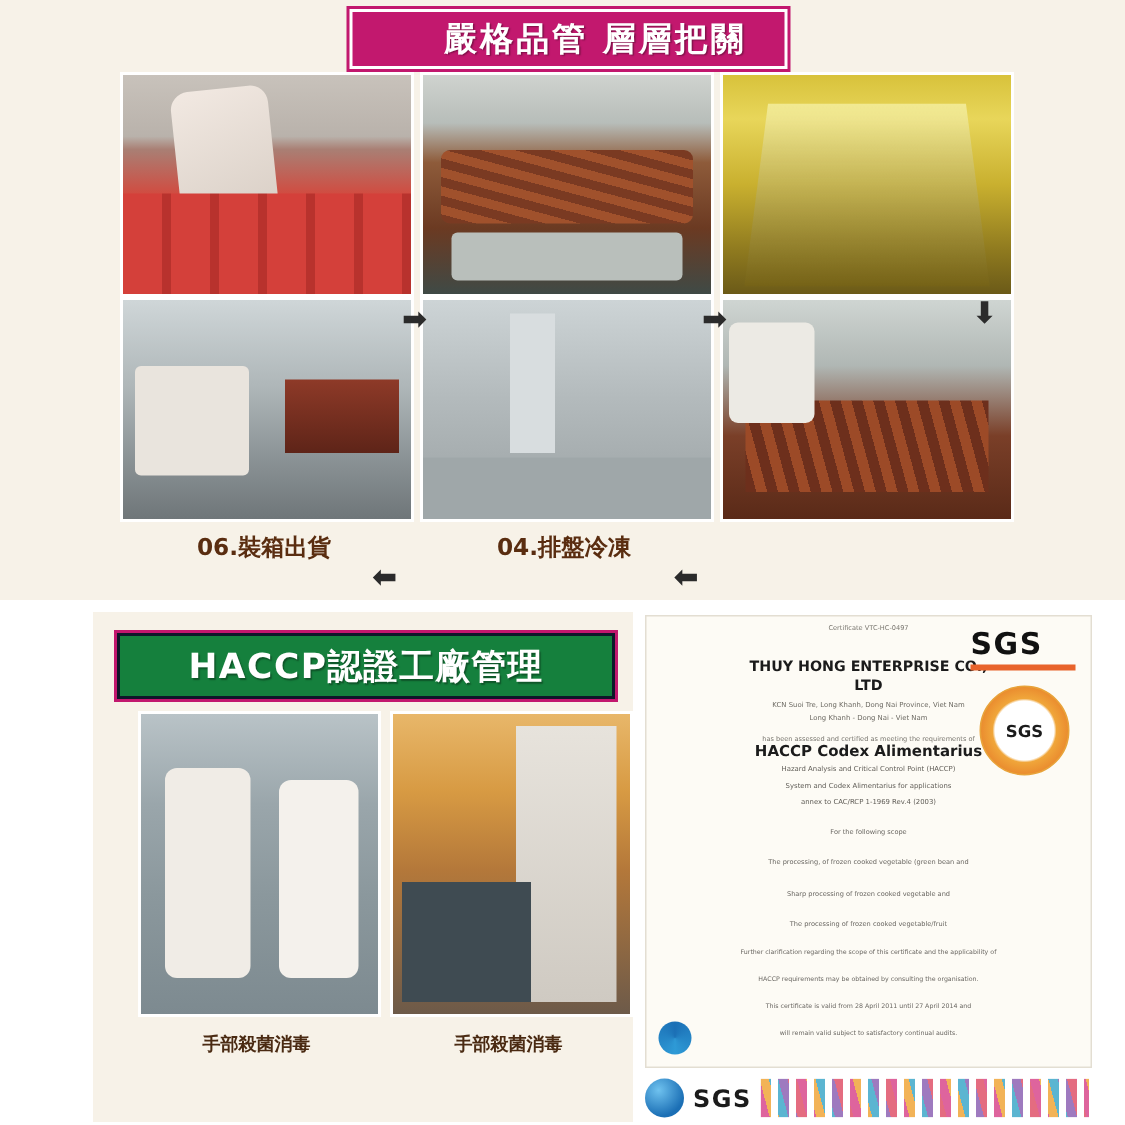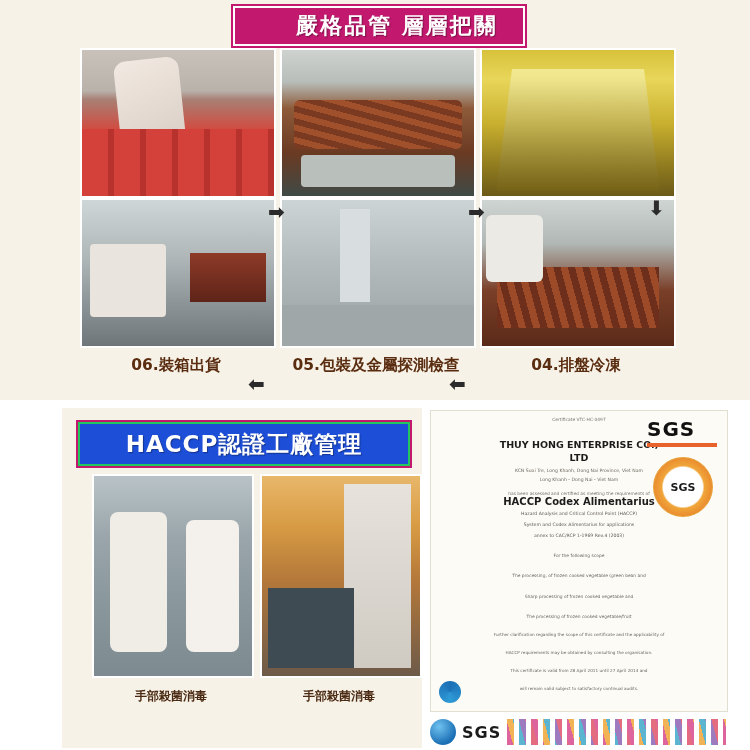--- a/index.html
+++ b/index.html
@@ -102,21 +102,21 @@
   .haccp-panel{
     position:absolute;left:0;top:404px;width:750px;height:346px;
     background:#ffffff;
   }
   .haccp-left{
     position:absolute;left:62px;top:4px;width:360px;height:340px;
     background:#f7f2e8;
   }
   .haccp-banner{
     position:absolute;left:16px;top:14px;width:328px;height:40px;
-    background:#1d4ed8;border:2px solid #22c55e;box-shadow:0 0 0 2px #c2186e;
+    background:#15803d;border:2px solid #0f172a;box-shadow:0 0 0 2px #c2186e;
     display:flex;align-items:center;justify-content:center;
   }
   .haccp-banner span{
     color:#ffffff;font-size:23px;font-weight:bold;letter-spacing:1px;
     text-shadow:1px 1px 1px rgba(0,0,0,.35);
   }
   .hphoto{
     position:absolute;width:158px;height:200px;border:2px solid #ffffff;overflow:hidden;
   }
   .hp1{left:30px;top:66px;
@@ -227,21 +227,20 @@
         <div class="cell">
           <div class="photo p5"></div>
         </div>
         <div class="cell">
           <div class="photo p6"></div>
         </div>
       </div>
 
       <div class="caption-row">
         <div class="caption">06.裝箱出貨</div>
-        <div class="caption">05.包裝及金屬探測檢查</div>
         <div class="caption">04.排盤冷凍</div>
       </div>
 
     </div>
 
     <div class="arrow arr1">➡</div>
     <div class="arrow arr2">➡</div>
     <div class="arrow arrdown">⬇</div>
     <div class="arrow arr3">⬅</div>
     <div class="arrow arr4">⬅</div>

